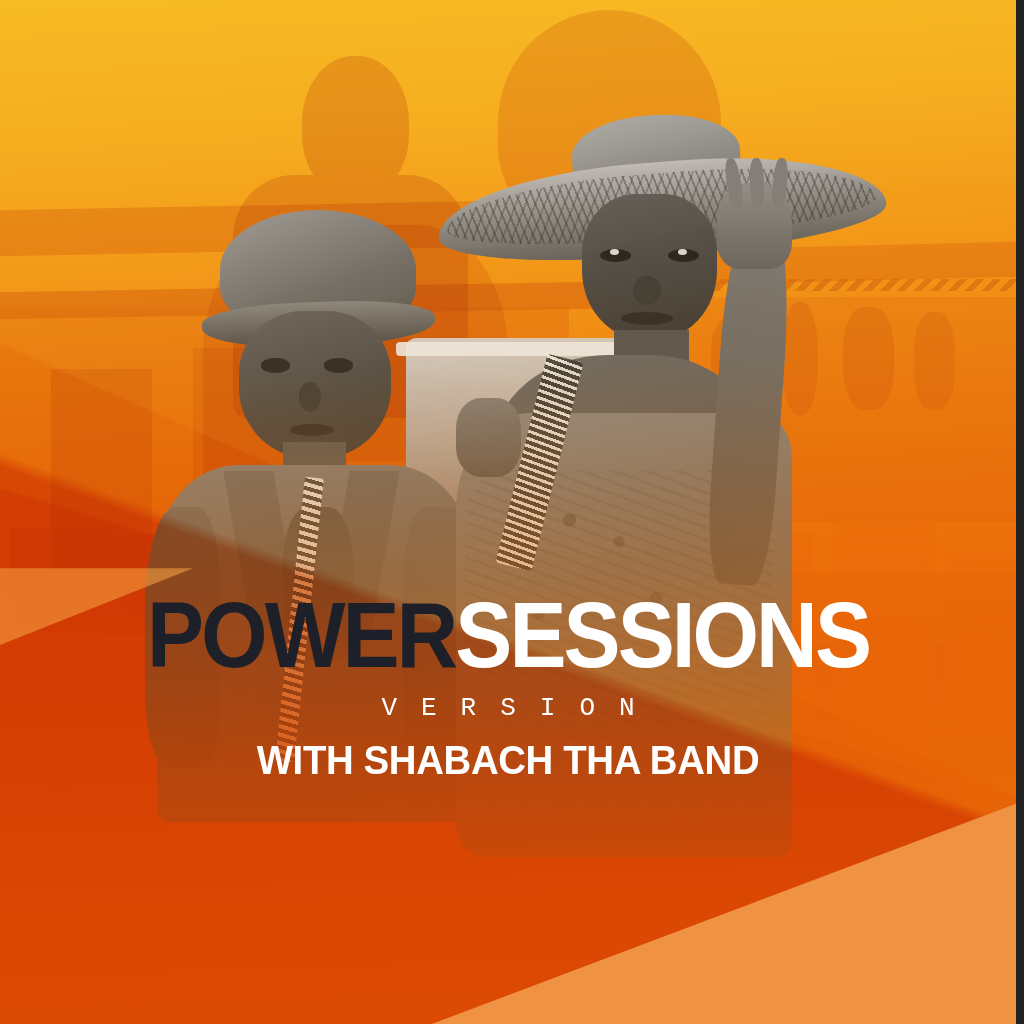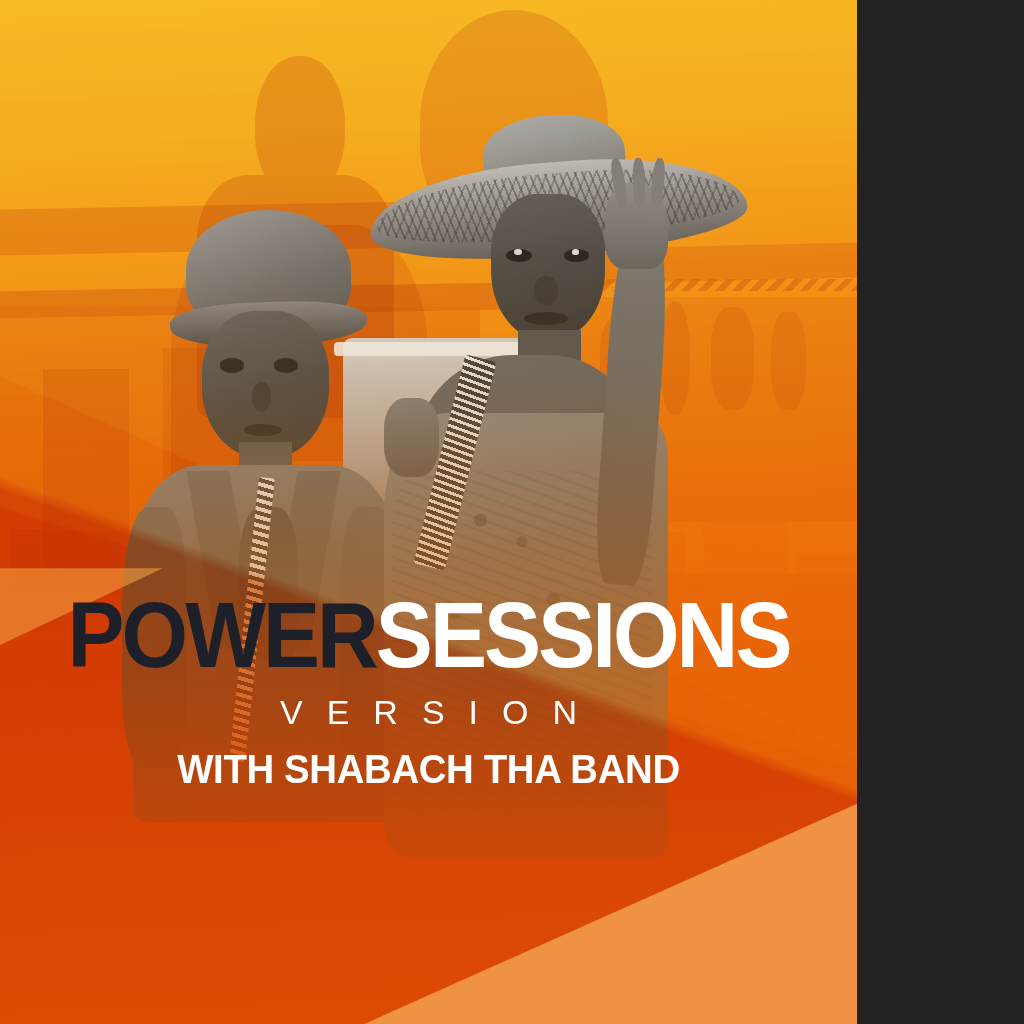--- a/index.html
+++ b/index.html
@@ -1,21 +1,21 @@
 <!DOCTYPE html>
 <html><head>
 <meta charset="utf-8">
 <title>Power Sessions</title>
 <style>
   html,body{margin:0;padding:0;background:#222;}
   *{box-sizing:border-box;}
 
   #poster{
     position:relative;
-    width:857px;height:1024px;
+    width:1016px;height:1024px;
     overflow:hidden;
     font-family:"Liberation Sans", sans-serif;
     background:#ef4444;
     user-select:none;
   }
 
   
   .layer{position:absolute;inset:0;}
 
   
@@ -315,23 +315,23 @@
     margin:0;line-height:.86;
     font-size:92px;font-weight:900;letter-spacing:-3.2px;
     font-family:"Liberation Sans","DejaVu Sans",sans-serif;
     transform:scaleX(.93);
     white-space:nowrap;
   }
   .title .w1{color:#1E2029;}
   .title .w2{color:#FFFFFF;}
   .subtitle{
     margin:18px 0 0;
-    font-size:34px;font-weight:300;letter-spacing:24px;
+    font-size:26px;font-weight:300;letter-spacing:24px;
     color:#FFFFFF;text-indent:24px;
-    font-family:Liberation Sans, sans-serif;
+    font-family:Liberation Mono, monospace;
   }
   .credit{
     margin:15px 0 0;
     font-size:40px;font-weight:900;letter-spacing:-.4px;
     color:#FFFFFF;
     font-family:"Liberation Sans","DejaVu Sans",sans-serif;
     transform:scaleX(.96);
     white-space:nowrap;
   }
 </style>

